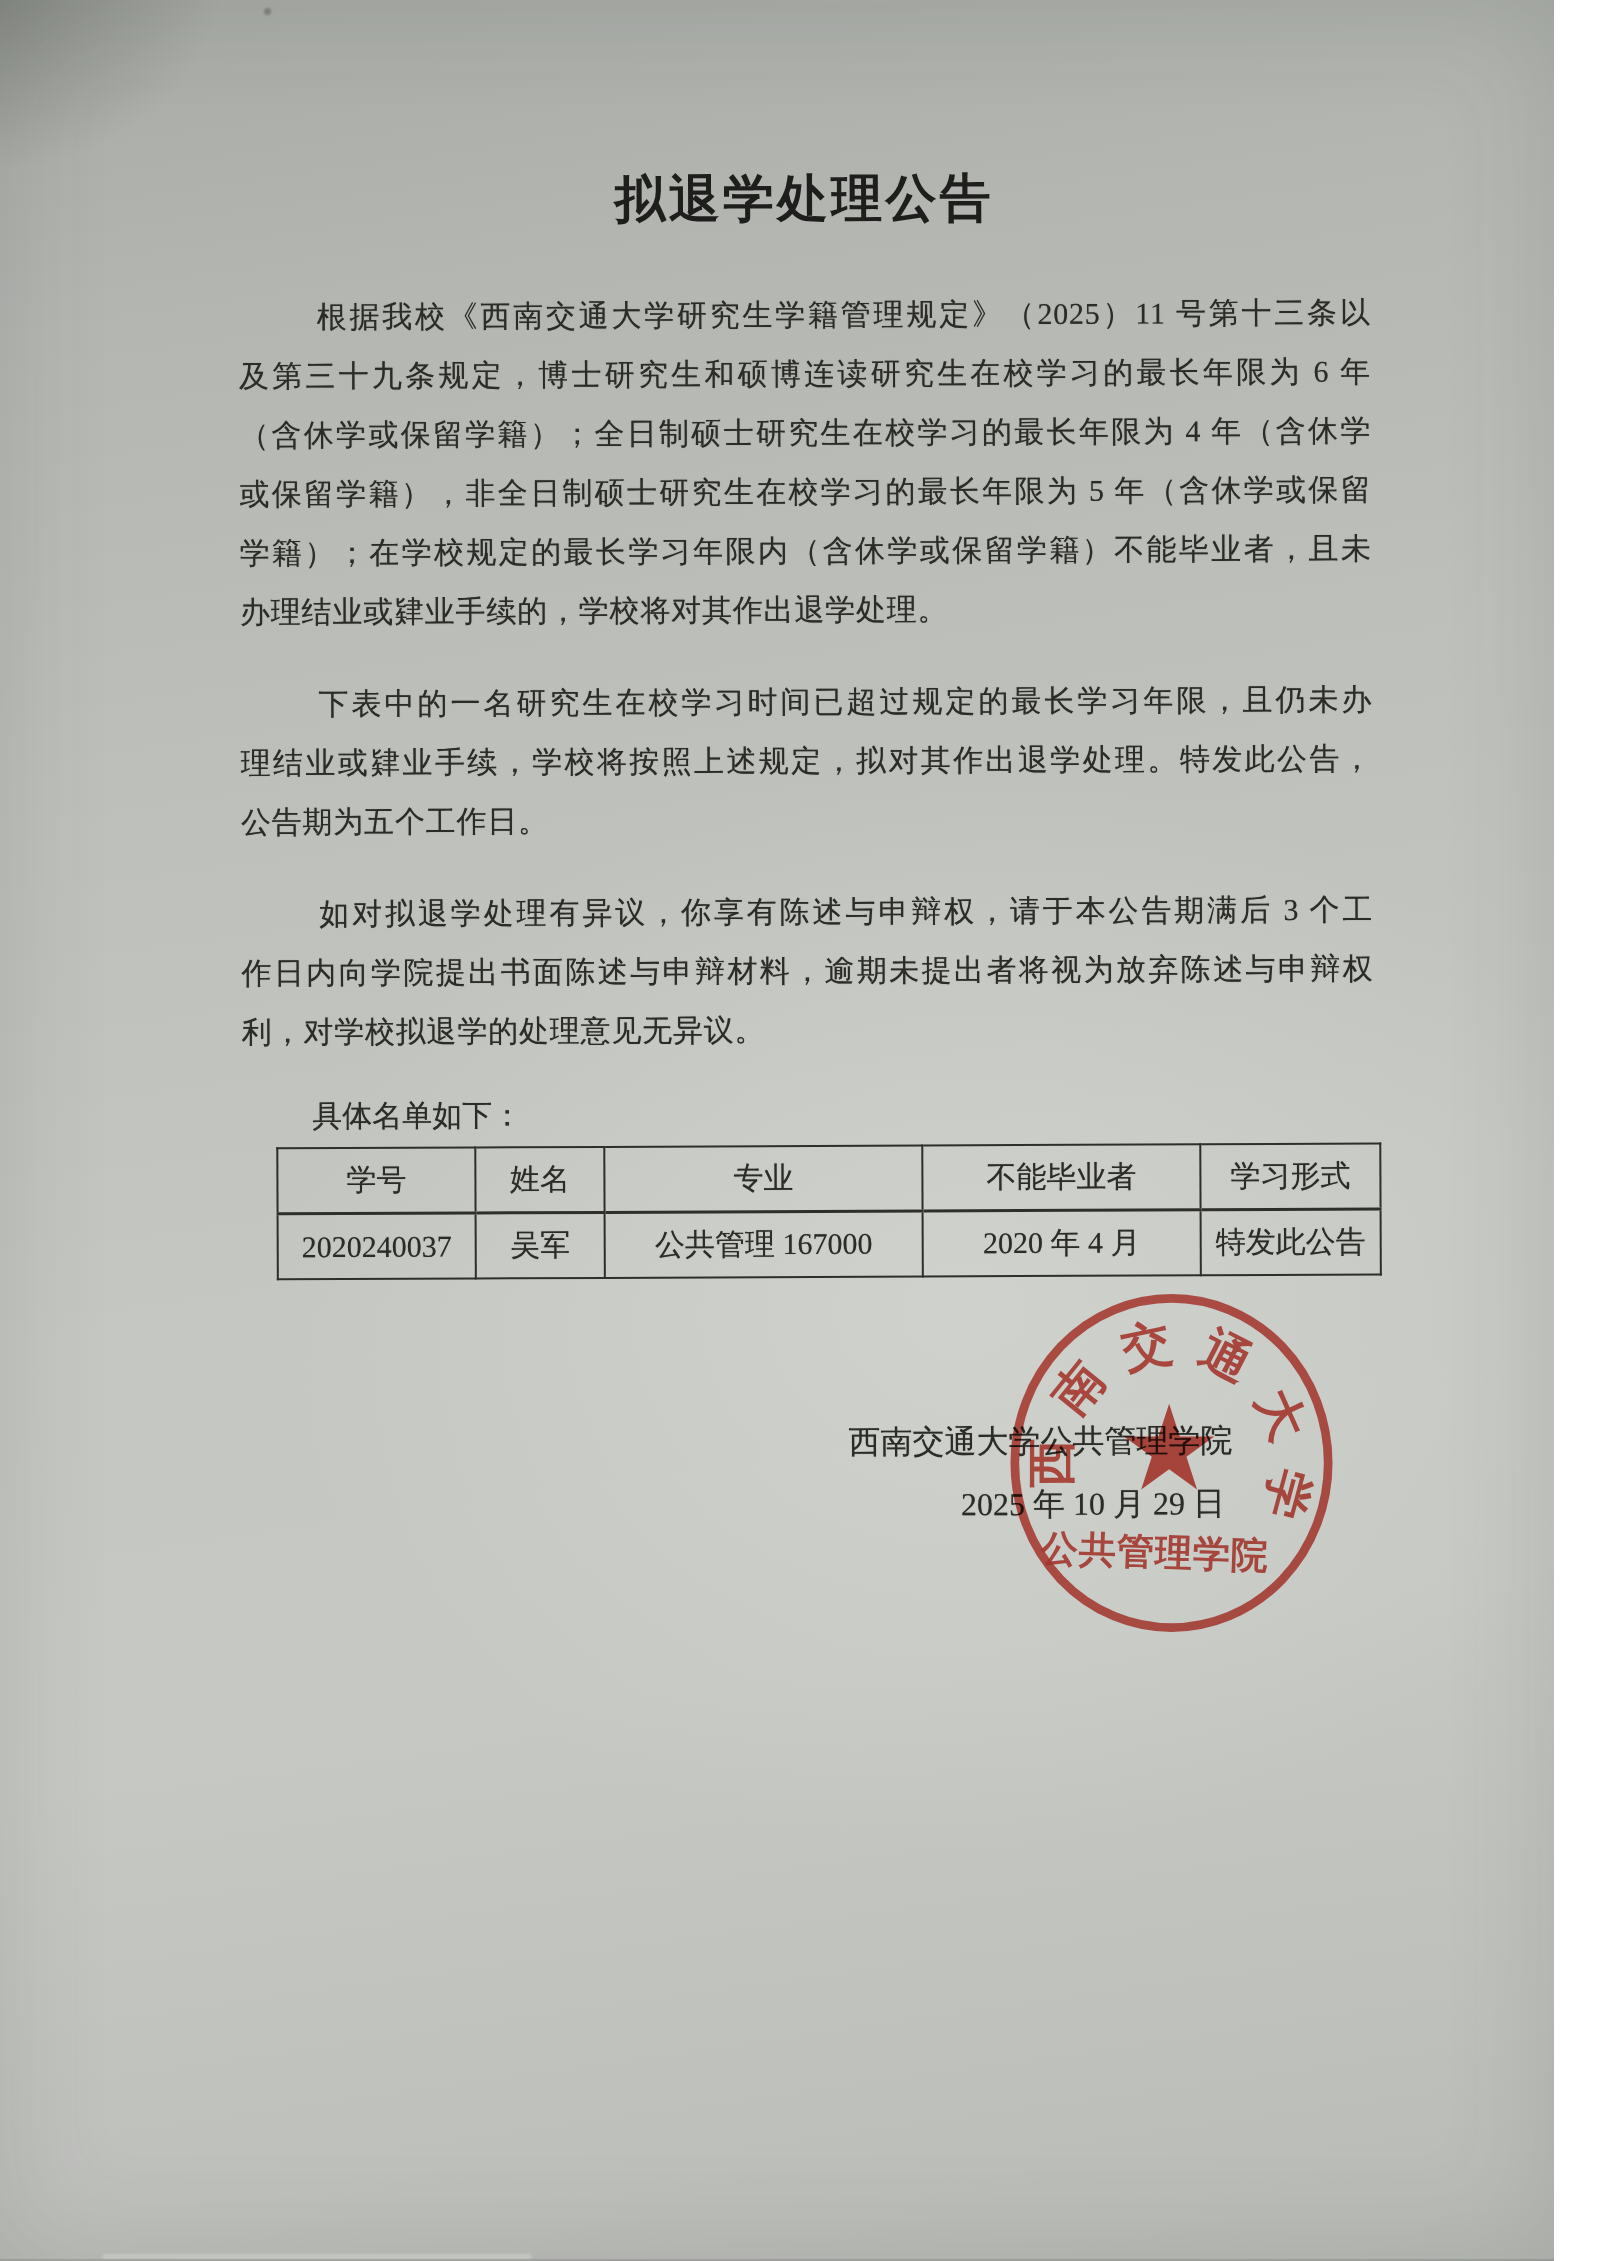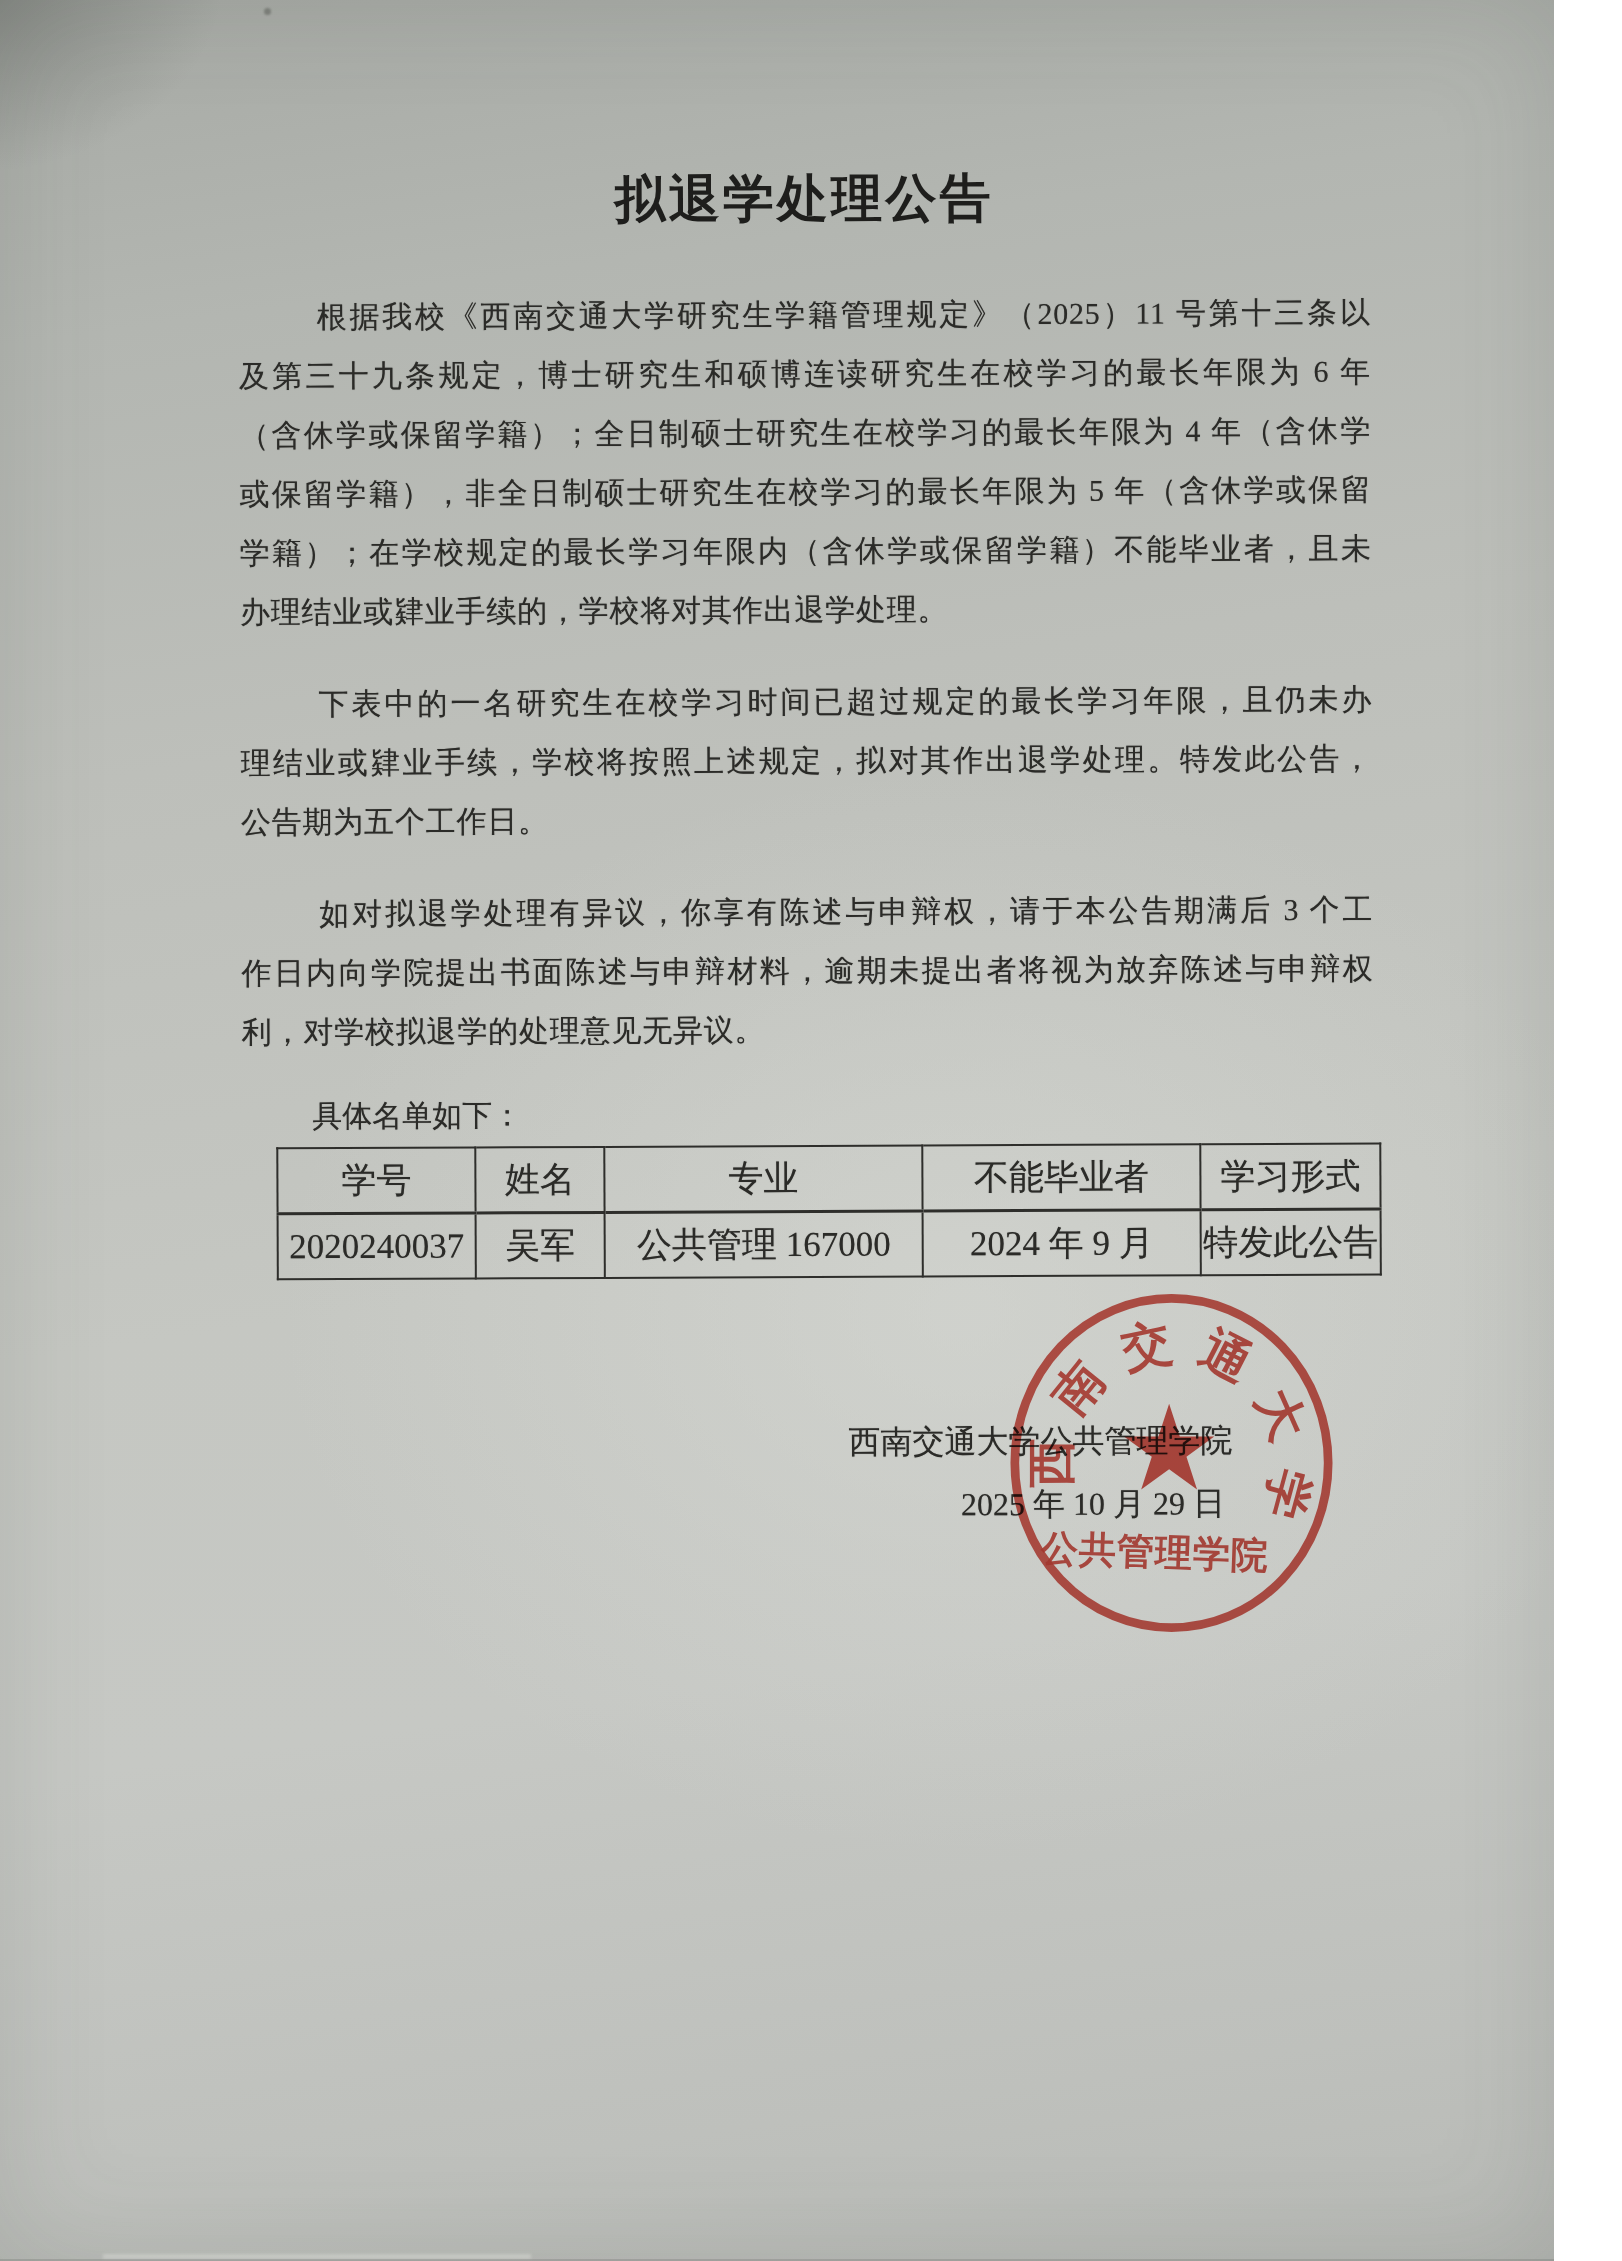--- a/index.html
+++ b/index.html
@@ -55,21 +55,21 @@
   }
   table.roster col.c0{width:198px;}
   table.roster col.c1{width:129px;}
   table.roster col.c2{width:318px;}
   table.roster col.c3{width:278px;}
   table.roster col.c4{width:180px;}
   table.roster th, table.roster td{
     border:2.4px solid #2e2e2b;
     height:63px;
     text-align:center;vertical-align:middle;
-    font-size:35px;font-weight:normal;
+    font-size:30px;font-weight:normal;
     color:#2b2b28;
     text-shadow:0 0 0.8px rgba(43,43,40,0.5);
     padding:0;
   }
   table.roster th{border-bottom-width:3.2px;}
   .sig{
     margin-top:133px;
     text-align:right;
     padding-right:143px;
     position:relative;z-index:2;
@@ -145,21 +145,21 @@
         <th>学号</th>
         <th>姓名</th>
         <th>专业</th>
         <th>不能毕业者</th>
         <th>学习形式</th>
       </tr>
       <tr>
         <td>2020240037</td>
         <td>吴军</td>
         <td>公共管理 167000</td>
-        <td>2024 年 9 月</td>
+        <td>2020 年 4 月</td>
         <td>特发此公告</td>
       </tr>
     </tbody>
       </table>
 
     <div class="sig">
       <div class="org">西南交通大学公共管理学院</div>
       <div class="date">2025 年 10 月 29 日</div>
     </div>
 

